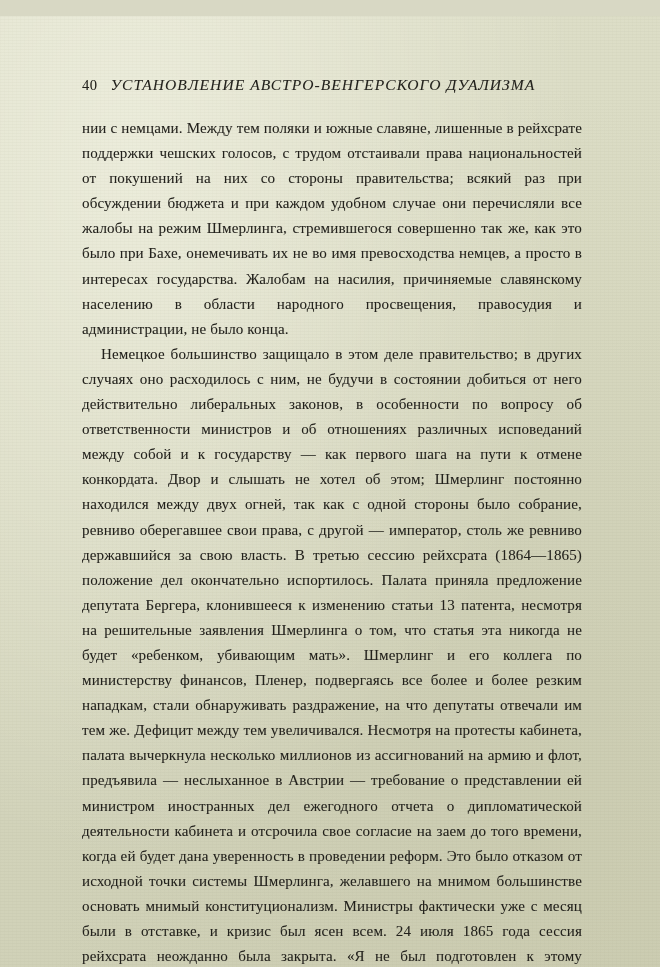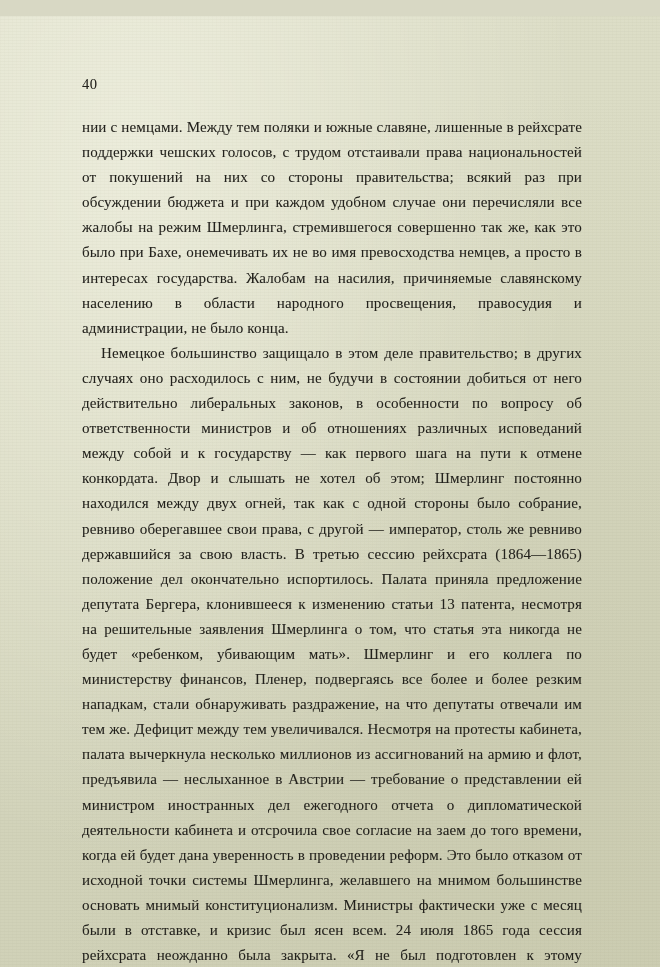--- a/index.html
+++ b/index.html
@@ -84,20 +84,21 @@
   }
 </style>
 </head>
 <body>
 
 <div class="page">
   <div class="text-block ink">
 
     <div class="header-line">
       <span class="folio">40</span>
+      <span class="running-title">УСТАНОВЛЕНИЕ АВСТРО-ВЕНГЕРСКОГО ДУАЛИЗМА</span>
     </div>
 
     <p>нии с немцами. Между тем поляки и южные славяне, лишенные в рейхсрате поддержки чешских голосов, с трудом отстаивали права национальностей от покушений на них со стороны правительства; всякий раз при обсуждении бюджета и при каждом удобном случае они перечисляли все жалобы на режим Шмерлинга, стремившегося совершенно так же, как это было при Бахе, онемечивать их не во имя превосходства немцев, а просто в интересах государства. Жалобам на насилия, причиняемые славянскому населению в области народного просвещения, правосудия и администрации, не было конца.</p>
     <p class="indent">Немецкое большинство защищало в этом деле правительство; в других случаях оно расходилось с ним, не будучи в состоянии добиться от него действительно либеральных законов, в особенности по вопросу об ответственности министров и об отношениях различных исповеданий между собой и к государству — как первого шага на пути к отмене конкордата. Двор и слышать не хотел об этом; Шмерлинг постоянно находился между двух огней, так как с одной стороны было собрание, ревниво оберегавшее свои права, с другой — император, столь же ревниво державшийся за свою власть. В третью сессию рейхсрата (1864—1865) положение дел окончательно испортилось. Палата приняла предложение депутата Бергера, клонившееся к изменению статьи 13 патента, несмотря на решительные заявления Шмерлинга о том, что статья эта никогда не будет «ребенком, убивающим мать». Шмерлинг и его коллега по министерству финансов, Пленер, подвергаясь все более и более резким нападкам, стали обнаруживать раздражение, на что депутаты отвечали им тем же. Дефицит между тем увеличивался. Несмотря на протесты кабинета, палата вычеркнула несколько миллионов из ассигнований на армию и флот, предъявила — неслыханное в Австрии — требование о представлении ей министром иностранных дел ежегодного отчета о дипломатической деятельности кабинета и отсрочила свое согласие на заем до того времени, когда ей будет дана уверенность в проведении реформ. Это было отказом от исходной точки системы Шмерлинга, желавшего на мнимом большинстве основать мнимый конституционализм. Министры фактически уже с месяц были в отставке, и кризис был ясен всем. 24 июля 1865 года сессия рейхсрата неожданно была закрыта. «Я не был подготовлен к этому внезапному сообщению», — сказал по этому поводу председатель Гаснер, а депутат барон Пратобевера, выразив, согласно обычаю, благодарность от лица собрания президиуму, прибавил:</p>
 
   </div>
   <div class="grain"></div>
 </div>
 
 </body></html>

